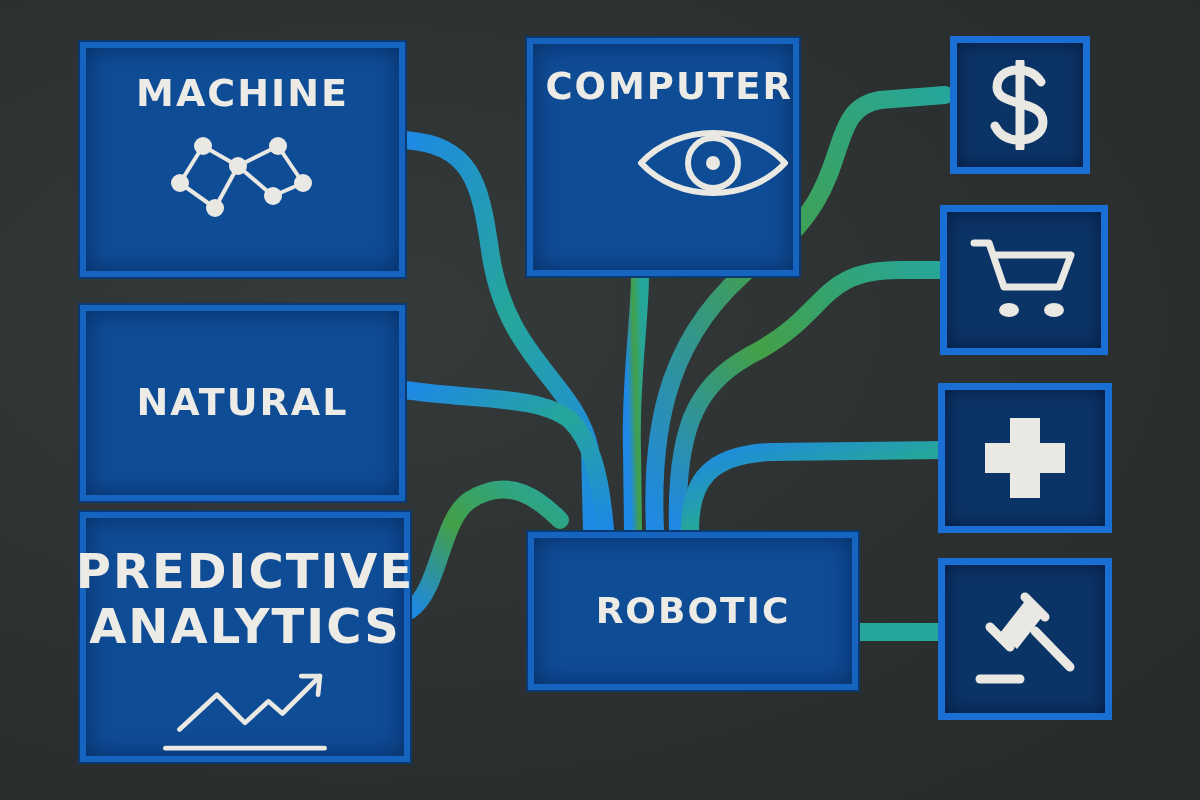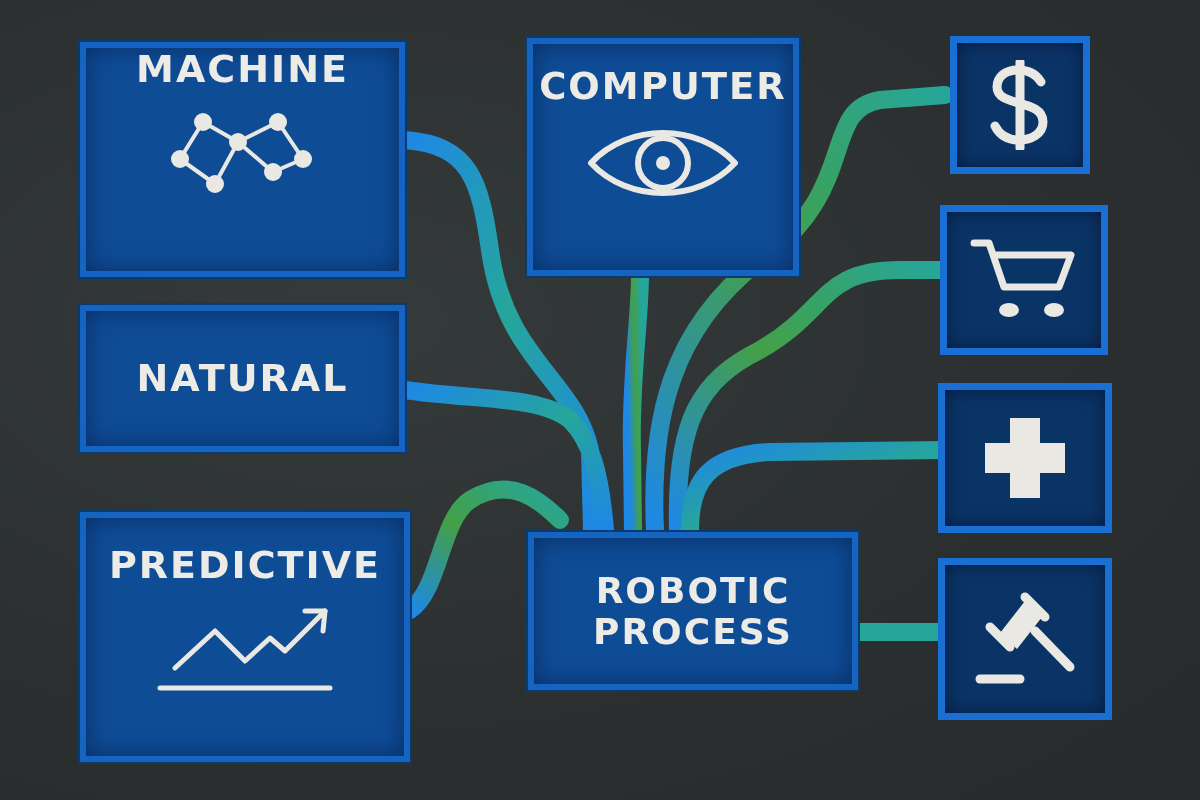--- a/index.html
+++ b/index.html
@@ -73,77 +73,77 @@
     <path data-name="connector-rpa-finance" d="M655,530 C650,420 670,330 760,260 C860,190 820,110 880,100 L945,95" stroke="url(#g2)"></path>
 
     <path data-name="connector-rpa-retail" d="M678,530 C675,420 700,380 760,350 C830,310 820,270 900,270 L945,270" stroke="url(#g2)"></path>
 
     <path data-name="connector-rpa-health" d="M690,530 C690,480 710,455 770,452 L945,450" stroke="url(#g1)"></path>
 
     <path data-name="connector-rpa-legal" d="M860,632 L945,632" stroke="#26a69a"></path>
   </g>
 </svg>
 
-<div class="box" data-name="category-machine-learning" style="left:80px;top:42px;width:325px;height:235px;">
+<div class="box" data-name="category-machine-learning" style="left:80px;top:42px;width:325px;height:235px;padding-top:24px;">
   <div class="label" data-name="category-label" style="font-size:38px;">
     <span class="label-line">Machine</span>
   </div>
   <svg data-name="neural-network-icon" width="170" height="90" viewBox="0 0 170 90" style="margin-top:12px;">
     <g class="glyph" stroke-width="4">
       <polyline points="22,55 45,18 80,38 57,80 22,55"></polyline>
       <polyline points="80,38 120,18 145,55 115,68 80,38"></polyline>
     </g>
     <g class="glyph-fill">
       <circle cx="22" cy="55" r="9"></circle>
         <circle cx="45" cy="18" r="9"></circle>
       <circle cx="80" cy="38" r="9"></circle>
         <circle cx="57" cy="80" r="9"></circle>
       <circle cx="120" cy="18" r="9"></circle>
         <circle cx="145" cy="55" r="9"></circle>
       <circle cx="115" cy="68" r="9"></circle>
     </g>
   </svg>
 </div>
 
-<div class="box" data-name="category-natural-language-processing" style="left:80px;top:305px;width:325px;height:147px;padding-top:20px;justify-content:center;padding-top:0;">
+<div class="box" data-name="category-natural-language-processing" style="left:80px;top:305px;width:325px;height:196px;padding-top:20px;justify-content:center;padding-top:0;">
   <div class="label" data-name="category-label" style="font-size:38px;">
     <span class="label-line">Natural</span>
   </div>
 </div>
 
 <div class="box" data-name="category-predictive-analytics" style="left:80px;top:512px;width:330px;height:250px;padding-top:26px;">
-  <div class="label" data-name="category-label" style="font-size:38px;">
+  <div class="label" data-name="category-label" style="font-size:48px;">
     <span class="label-line">Predictive</span>
+    <span class="label-line">Analytics</span>
   </div>
   <svg data-name="trending-up-chart-icon" width="180" height="100" viewBox="0 0 180 100" style="margin-top:8px;">
     <g class="glyph" stroke-width="5">
       <polyline points="20,72 60,35 90,65 115,42 130,55 170,15"></polyline>
       <polyline points="150,15 170,15 168,35"></polyline>
       <line x1="5" y1="92" x2="175" y2="92"></line>
     </g>
   </svg>
 </div>
 
-<div class="box" data-name="category-computer-vision" style="left:527px;top:38px;width:272px;height:238px;padding-top:22px;">
+<div class="box" data-name="category-computer-vision" style="left:527px;top:38px;width:272px;height:238px;padding-top:22px;align-items:flex-end;">
   <div class="label" data-name="category-label" style="font-size:37px;">
     <span class="label-line">Computer</span>
   </div>
   <svg data-name="eye-icon" width="160" height="80" viewBox="0 0 160 80" style="margin-top:14px;">
     <g class="glyph" stroke-width="6">
       <path d="M8,40 C45,0 115,0 152,40 C115,80 45,80 8,40 Z"></path>
       <circle cx="80" cy="40" r="25"></circle>
     </g>
     <circle class="glyph-fill" cx="80" cy="40" r="7"></circle>
   </svg>
 </div>
 
 <div class="box" data-name="category-robotic-process-automation" style="left:528px;top:532px;width:330px;height:158px;justify-content:center;">
   <div class="label" data-name="category-label" style="font-size:36px;">
     <span class="label-line">Robotic</span>
-    <span class="label-line">Process</span>
   </div>
 </div>
 
 <div class="icon-box" data-name="industry-finance" style="left:950px;top:36px;width:140px;height:138px;">
   <svg data-name="dollar-sign-icon" width="70" height="90" viewBox="0 0 70 90">
     <g class="glyph" stroke-width="9">
       <path d="M56,22 C50,12 40,10 33,10 C20,10 12,17 12,27 C12,48 58,38 58,62 C58,74 46,80 34,80 C22,80 14,74 10,66"></path>
       <line x1="35" y1="2" x2="35" y2="88"></line>
     </g>
   </svg>

